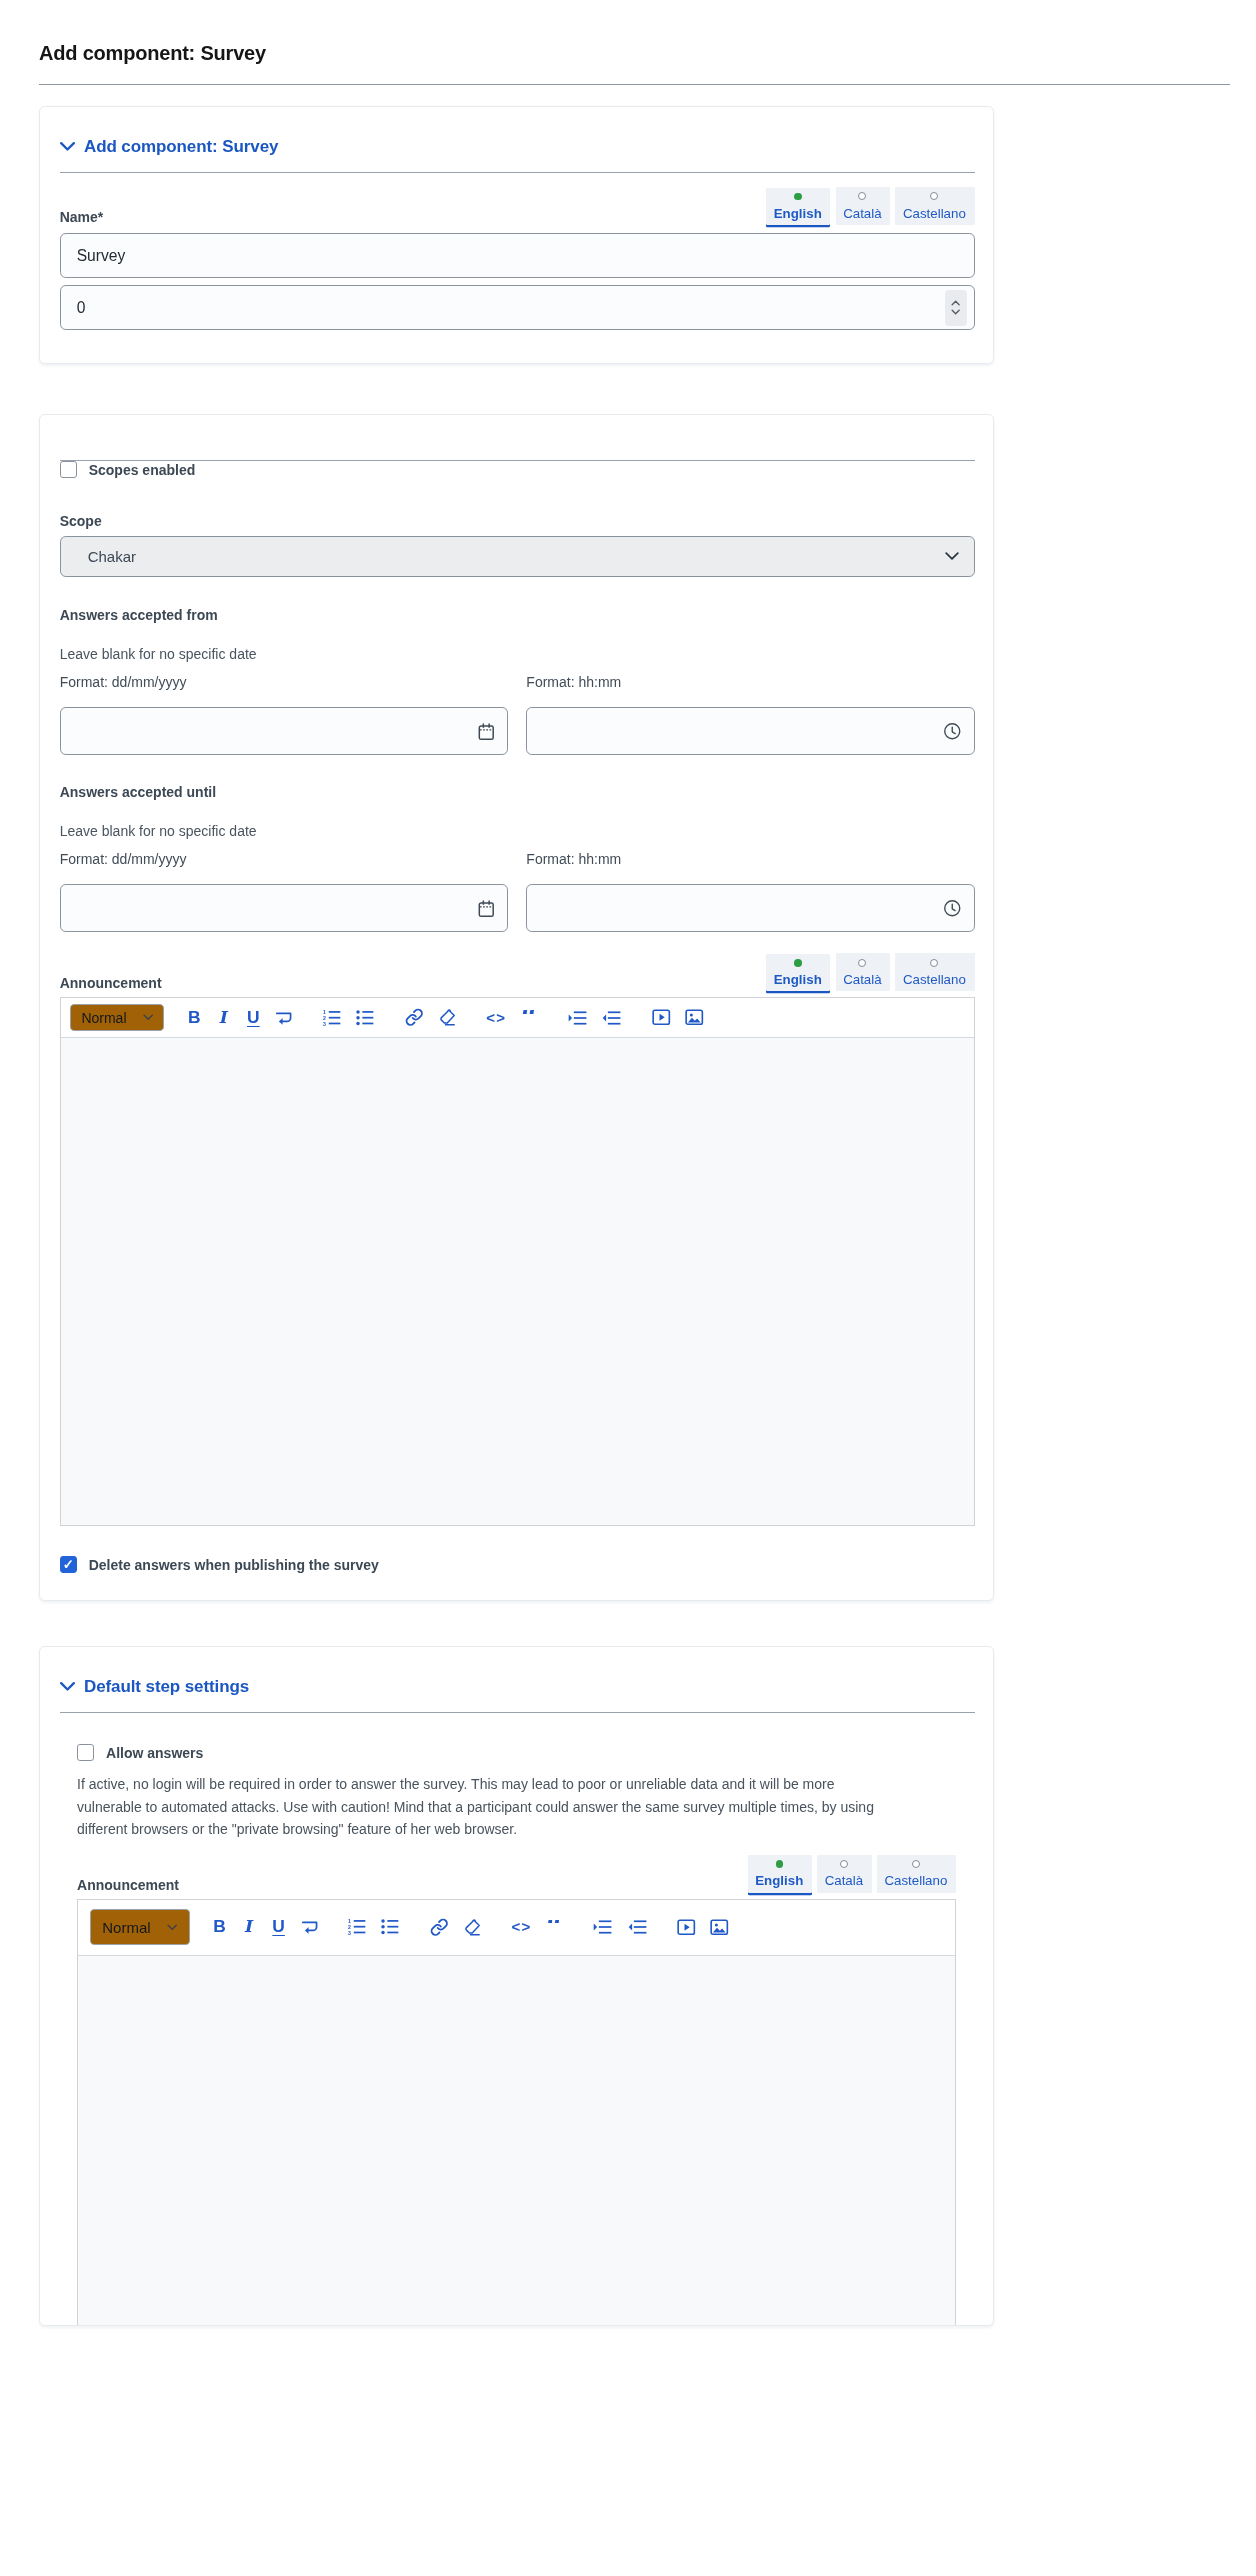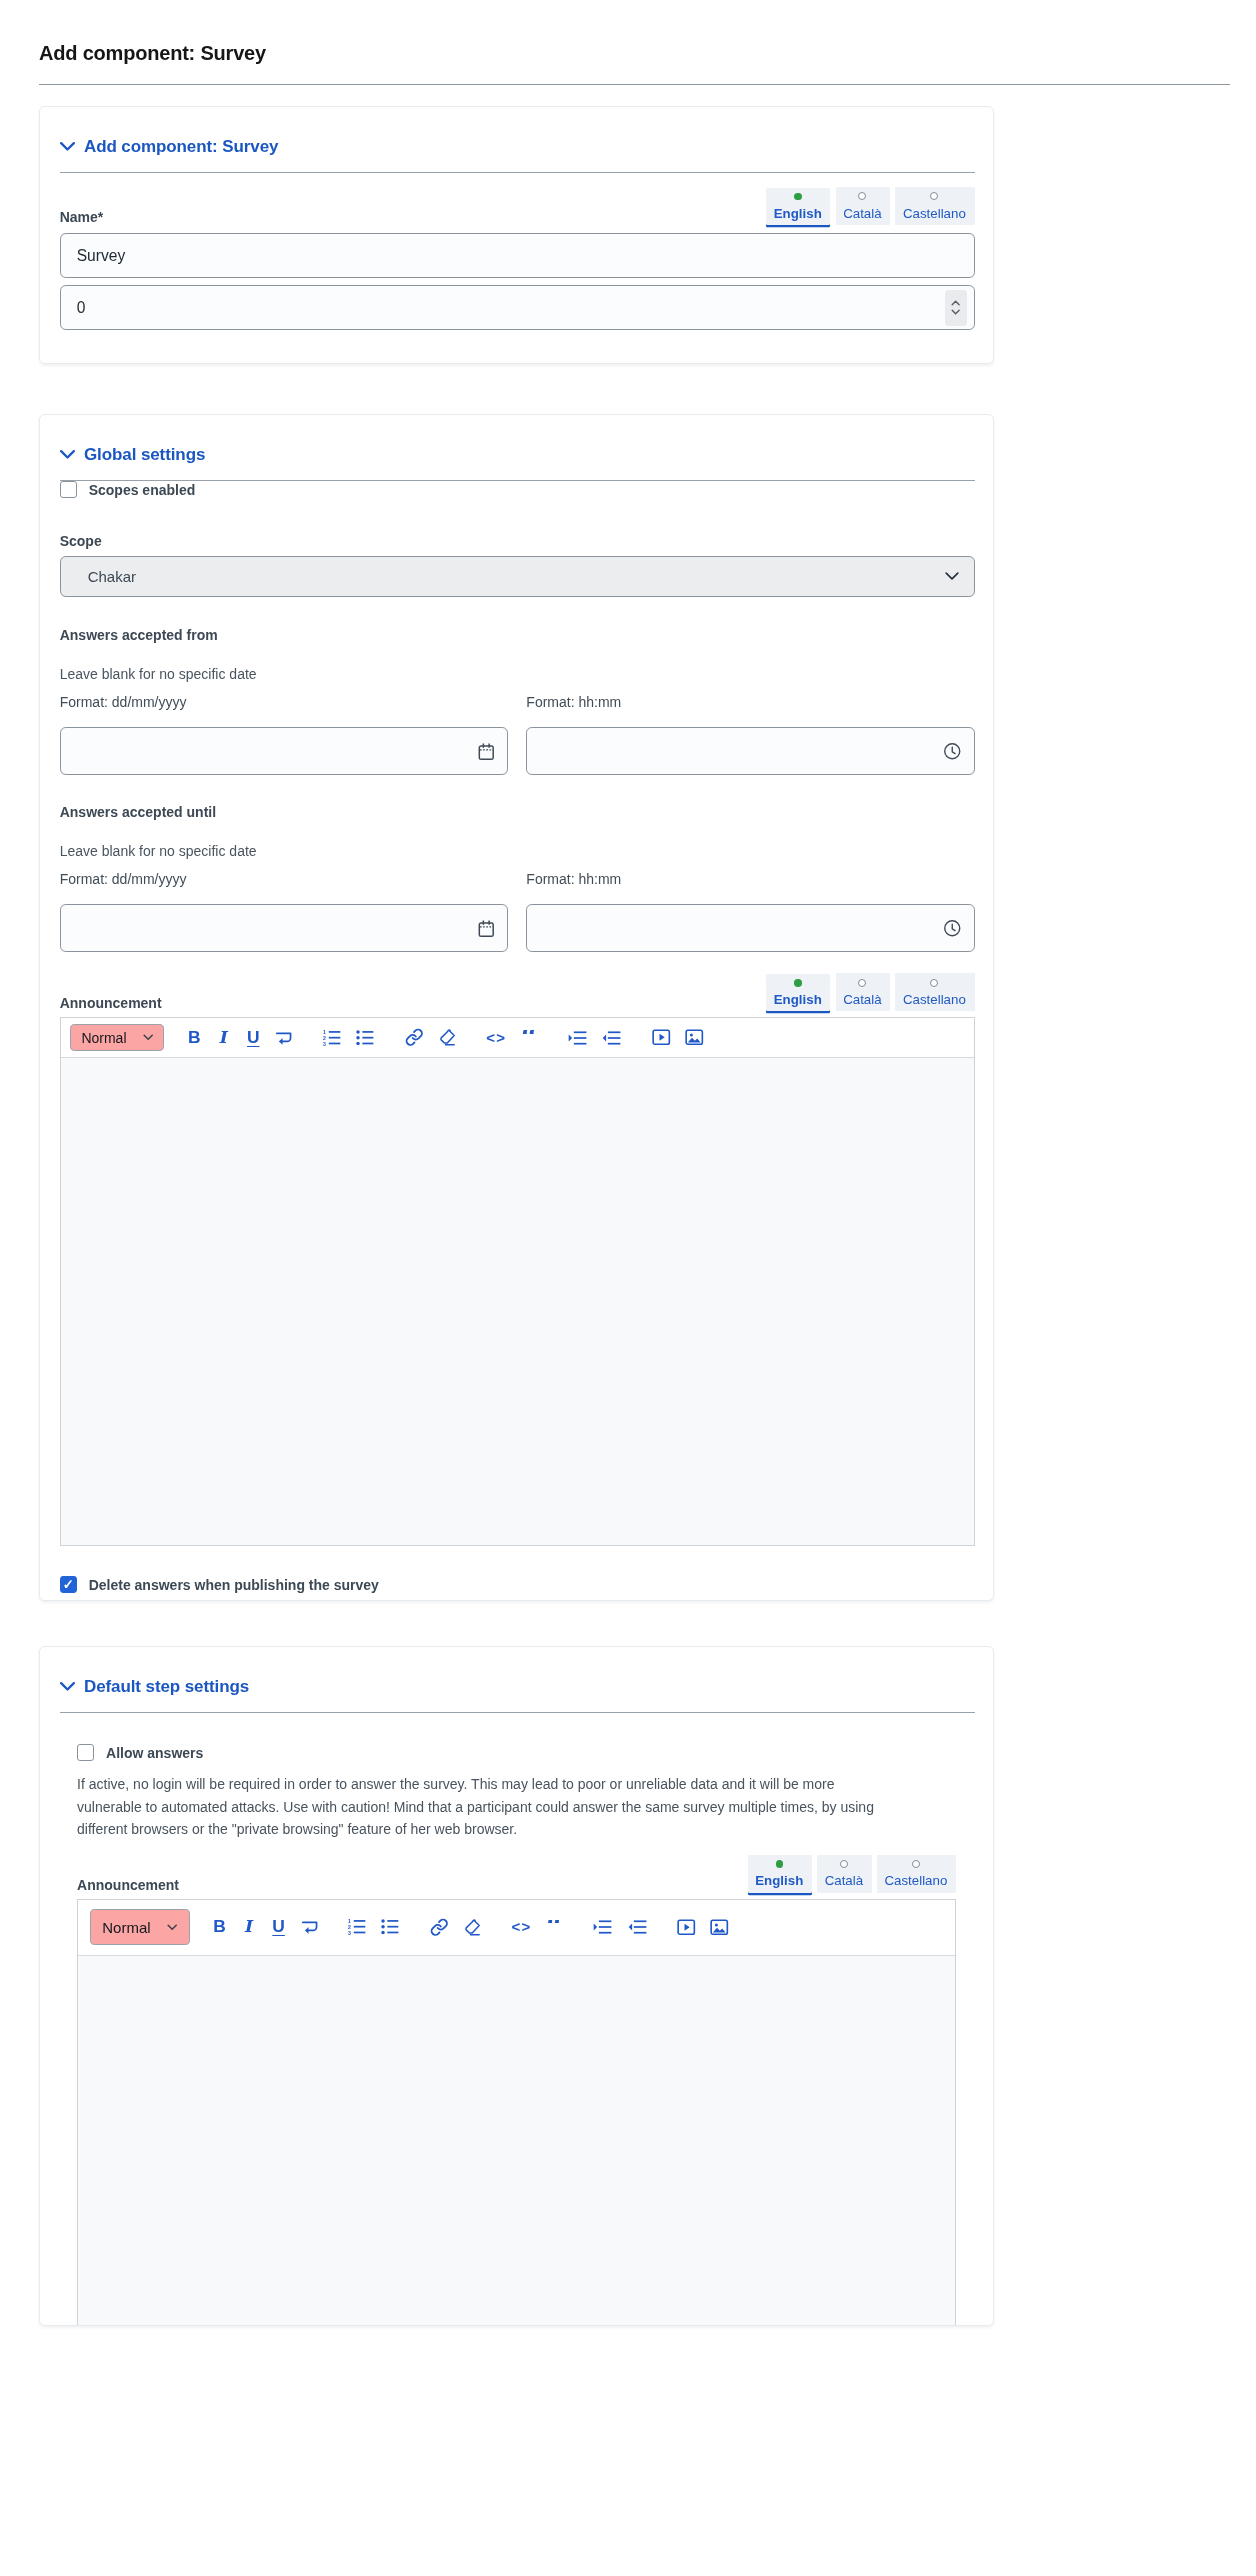--- a/index.html
+++ b/index.html
@@ -84,21 +84,21 @@
   }
   .checkbox.checked{background:#2264d8;border-color:#2264d8;}
   .checkbox .tick{color:#fff;font-size:13.3px;font-weight:700;line-height:13.3px;}
   .check-label{font-size:14px;font-weight:700;color:#3c4854;}
 
   
   .editor{border:0.9px solid #ced3d8;background:#fff;}
   .toolbar{display:flex;align-items:center;gap:14.5px;padding:5.8px 9.3px;border-bottom:1.2px solid #d6dade;flex-wrap:nowrap;}
   .heading-select{
     display:flex;align-items:center;gap:16px;border:1.2px solid #99a1aa;border-radius:4.6px;
-    padding:4.6px 10.4px;background:#fca5a5;cursor:pointer;margin-right:8px;
+    padding:4.6px 10.4px;background:#a16207;cursor:pointer;margin-right:8px;
     font-size:14px;color:#14181c;
   }
   .editor.big .toolbar{padding:9.3px 11.6px;}
   .editor.big .heading-select{padding:8.7px 11.6px;font-size:15px;}
   .ticon{color:#2158c8;cursor:pointer;display:inline-flex;align-items:center;justify-content:center;min-width:15px;}
   .tb-txt{font-size:17.4px;line-height:17.4px;font-weight:700;}
   .tb-italic{font-family:"DejaVu Serif",serif;font-style:italic;font-weight:600;}
   .tb-under{text-decoration:underline;text-underline-offset:2.9px;}
   .tb-code{font-size:15px;font-weight:700;letter-spacing:1.2px;}
   .tb-quote{font-family:"DejaVu Serif",serif;font-size:30px;line-height:11.6px;font-weight:700;height:15px;overflow:hidden;}
@@ -156,26 +156,20 @@
         </svg>
       <div style="height:3.5px"></div>
       <svg width="9.3" height="5.8" viewBox="0 0 16 10">
           <polyline points="2,2 8,8 14,2" fill="none" stroke="#545d66" stroke-width="2.4" stroke-linecap="round" stroke-linejoin="round"></polyline>
         </svg>
     </div>
   </div>
 </section>
 
 <section class="card card-global">
-  <div class="sec-head">
-    <svg width="15" height="9.3" viewBox="0 0 26 16">
-        <polyline points="2,2 13,13 24,2" fill="none" stroke="#1b57c2" stroke-width="4" stroke-linecap="round" stroke-linejoin="round"></polyline>
-      </svg>
-    <span class="sec-title">Global settings</span>
-  </div>
   <hr class="sec-rule">
 
   <div class="check-row" style="">
     <div class="checkbox"></div>
     <span class="check-label">Scopes enabled</span>
   </div>
 
   <div class="field-label" style="margin-top:35px;">Scope</div>
   <div class="select">
     <span>Chakar</span>

